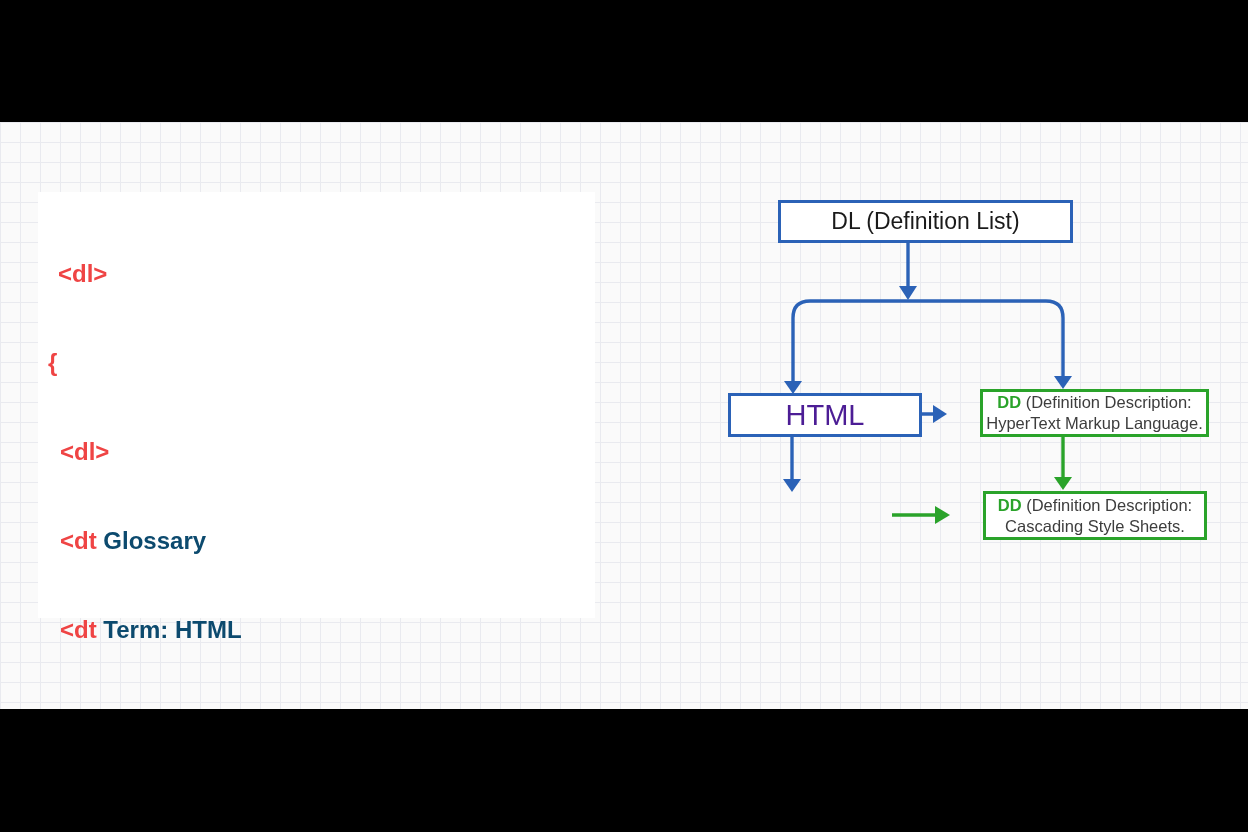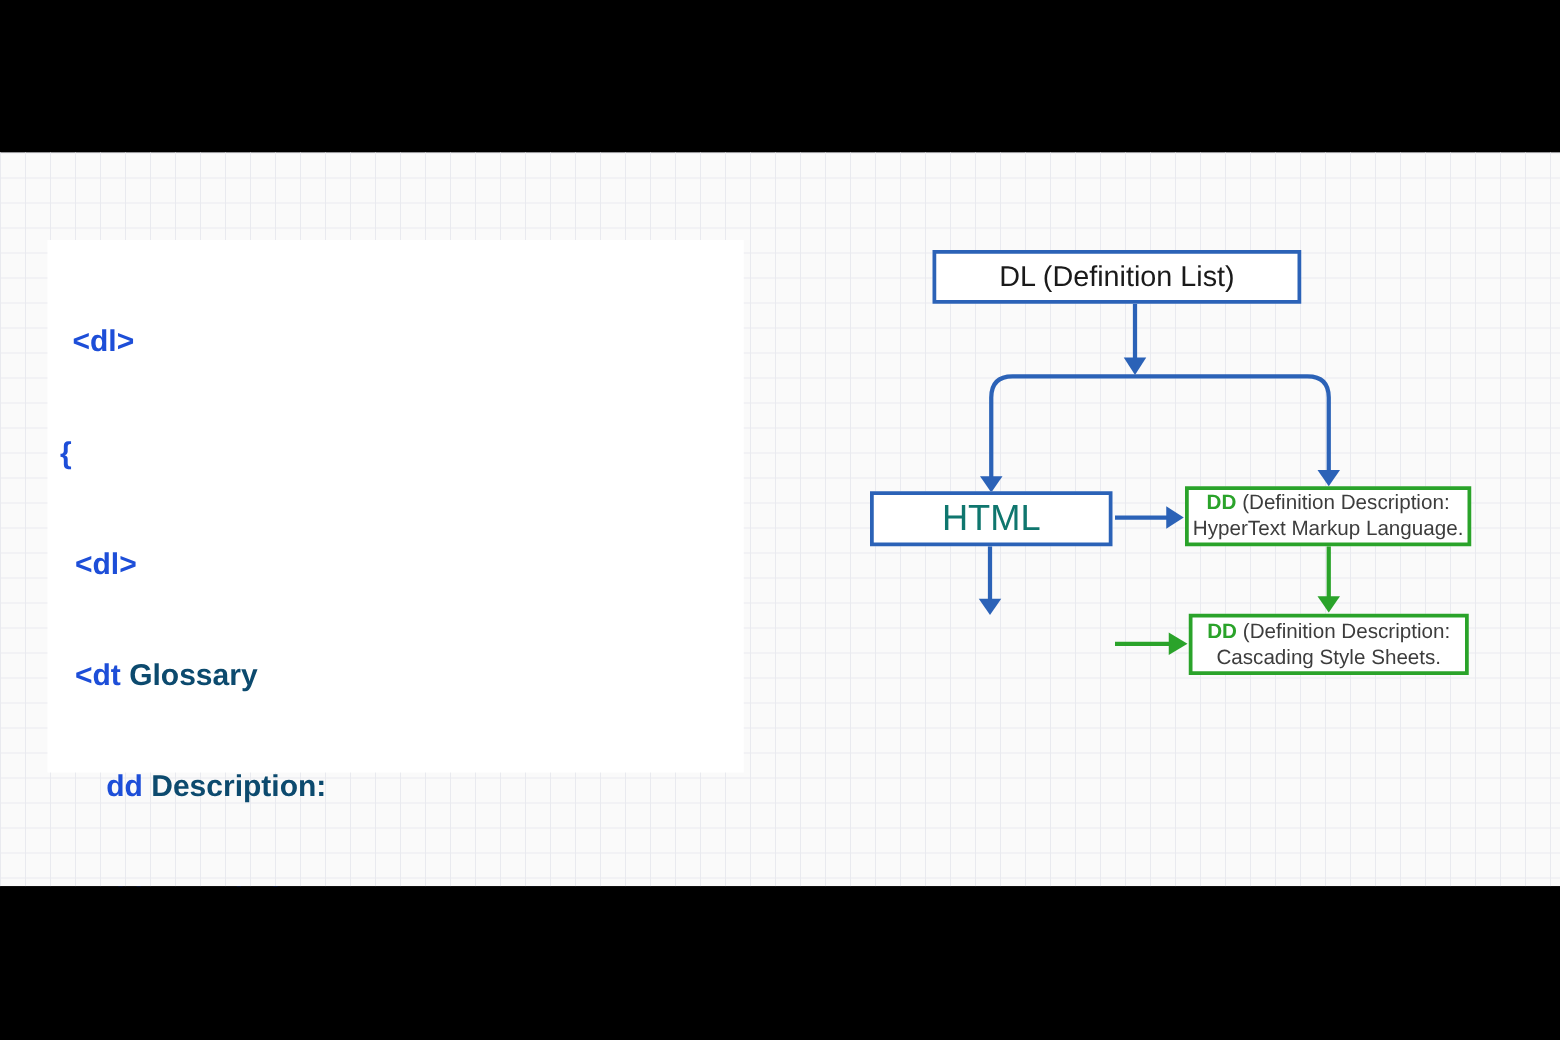--- a/index.html
+++ b/index.html
@@ -33,59 +33,61 @@
     left: 38px; top: 70px;
     width: 557px; height: 426px;
     background: #ffffff;
     padding-top: 9px;
     font-weight: bold;
     font-size: 24px;
     color: #203a77;
     white-space: pre;
   }
   .code-line { height: 33px; line-height: 33px; }
-  .seg-b { color: #1d4ed8; font-weight: bold; }
+  .seg-b { color: #ef4444; font-weight: bold; }
   .seg-g { color: #0c4a6e; font-weight: bold; }
   .seg-p { color: #203a77; font-weight: normal; }
 
   
   .flow-svg { position: absolute; left: 0; top: 0; width: 1248px; height: 587px; pointer-events: none; }
 
   .dbox {
     position: absolute;
     background: #ffffff;
     display: flex;
     align-items: center;
     justify-content: center;
     text-align: center;
+    margin-left: 32px;
   }
   .dbox.blue  { border: 3px solid #2b62b7; }
   .dbox.green { border: 3px solid #2aa32a; }
 
   .dl-box   { left: 746px; top: 78px;  width: 295px; height: 43px; border-width: 2.5px; font-size: 23px; color: #1a1a1a; }
-  .html-box { left: 696px; top: 271px; width: 194px; height: 44px; font-size: 29px; color: #0f766e; }
+  .html-box { left: 696px; top: 271px; width: 194px; height: 44px; font-size: 29px; color: #4c1d95; }
   .term-box { left: 696px; top: 371px; width: 194px; height: 44px; font-size: 25px; font-weight: bold; color: #21a038; }
   .dd-box   { font-size: 16.5px; line-height: 21px; color: #3d3d3d; flex-direction: column; }
   .dd1-box  { left: 948px; top: 267px; width: 229px; height: 48px; }
   .dd2-box  { left: 951px; top: 369px; width: 224px; height: 49px; }
   .dd-prefix { color: #2aa32a; font-weight: bold; }
 </style>
 </head>
 <body>
 
 <div class="stage">
   <div class="letterbox top"></div>
 
   <div class="canvas">
 
     <div class="code-panel">
       <div class="code-line" style="padding-left:20px"><span class="seg-b">&lt;dl&gt;</span></div>
       <div class="code-line" style="padding-left:10px"><span class="seg-b">{</span></div>
       <div class="code-line" style="padding-left:22px"><span class="seg-b">&lt;dl&gt;</span></div>
       <div class="code-line" style="padding-left:22px"><span class="seg-b">&lt;dt </span><span class="seg-g">Glossary</span></div>
+      <div class="code-line" style="padding-left:22px"><span class="seg-b">&lt;dt </span><span class="seg-g">Term: HTML</span></div>
       <div class="code-line" style="padding-left:47px"><span class="seg-b">dd </span><span class="seg-g">Description:</span></div>
       <div class="code-line" style="padding-left:47px"><span class="seg-b">dd Description: </span><span class="seg-p">HyperText Markup Language.</span></div>
       
       
       
       
       
     </div>
 
     <svg class="flow-svg" viewBox="0 0 1248 587">

